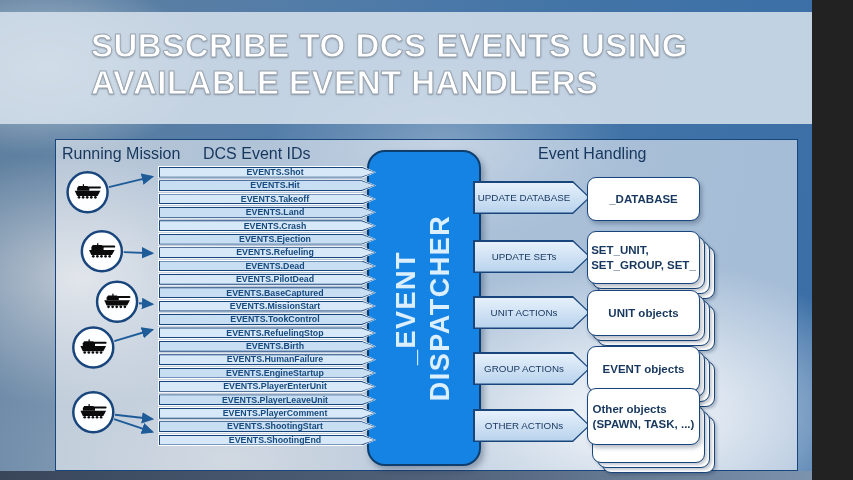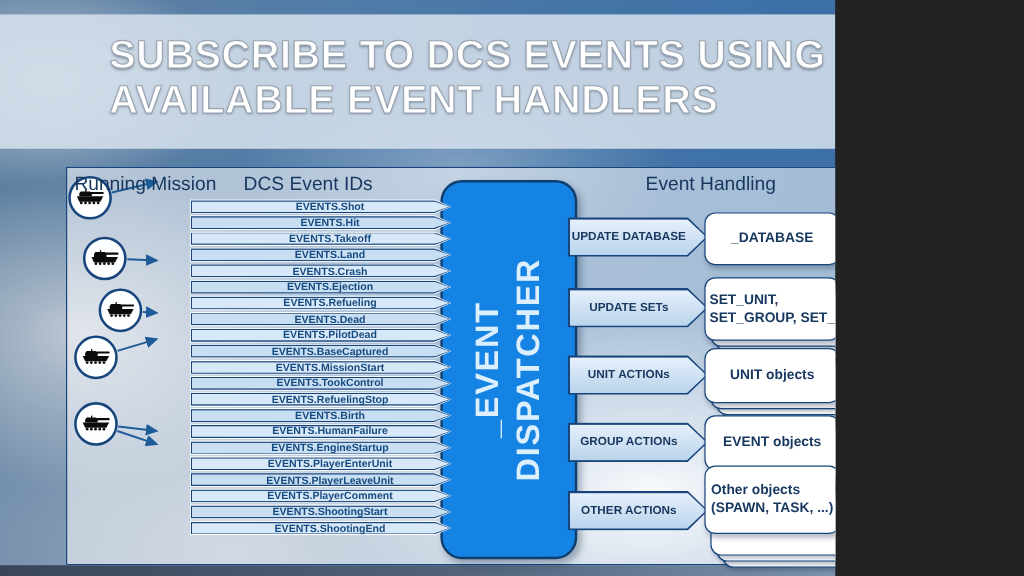--- a/index.html
+++ b/index.html
@@ -1,16 +1,16 @@
 <!DOCTYPE html>
 <html style="--accent-blue: #1583e3; --navy: #17457c; --ink: #17375e; --row-fill: #d7e8f8; --row-fill-alt: #c8def2; --label-top: #e6f0fb; --label-bottom: #b9d3ec;"><head>
 <meta charset="utf-8">
 <style>
   html,body{margin:0;padding:0;background:#222;}
-  .slide{position:relative;width:696px;height:480px;overflow:hidden;
+  .slide{position:relative;width:812px;height:480px;overflow:hidden;
     font-family:"Liberation Sans",sans-serif;
     background:
       radial-gradient(ellipse 430px 250px at 78% 86%, rgba(255,255,255,.95), rgba(255,255,255,0) 62%),
       radial-gradient(ellipse 300px 200px at 10% 58%, rgba(210,214,220,.85), rgba(210,214,220,0) 65%),
       radial-gradient(ellipse 520px 300px at 28% 96%, rgba(180,188,198,.75), rgba(180,188,198,0) 66%),
       radial-gradient(ellipse 260px 150px at 6% 14%, rgba(255,255,255,.55), rgba(255,255,255,0) 60%),
       radial-gradient(ellipse 300px 160px at 55% 30%, rgba(255,255,255,.30), rgba(255,255,255,0) 60%),
       linear-gradient(100deg,#60809f 0%,#527ca8 35%,#4274a7 65%,#3a6ea6 100%);}
   .band{position:absolute;left:0;top:12px;width:100%;height:112px;
     background:rgba(212,223,235,.88);}
@@ -44,21 +44,21 @@
     font-weight:bold;font-size:8.8px;line-height:12.6px;color:#174a7e;padding-left:28px;}
   #handlers-layer{position:absolute;inset:0;z-index:3;}
   .handler{position:absolute;inset:0;pointer-events:none;}
   .h-arrow{position:absolute;left:473px;width:117px;height:33px;background:var(--navy,#17457c);
     clip-path:polygon(0 0,calc(100% - 17px) 0,100% 50%,calc(100% - 17px) 100%,0 100%);
     filter:drop-shadow(2px 3px 2px rgba(20,40,70,.35));}
   .h-arrow-in{position:absolute;inset:1.5px;
     background:linear-gradient(180deg,var(--label-top,#e6f0fb),var(--label-bottom,#b9d3ec));
     clip-path:polygon(0 0,calc(100% - 16px) 0,100% 50%,calc(100% - 16px) 100%,0 100%);}
   .h-arrow-label{position:absolute;inset:0;padding-right:15px;text-align:center;
-    font-weight:bold;font-size:9.8px;line-height:33px;color:var(--ink,#17375e);}
+    font-weight:normal;font-size:9.8px;line-height:33px;color:var(--ink,#17375e);}
   .h-box,.h-stack{position:absolute;left:587px;width:113px;box-sizing:border-box;
     background:#fff;border:1.8px solid var(--navy,#17457c);border-radius:9px;}
   .h-box{z-index:5;display:flex;align-items:center;justify-content:center;
     font-weight:bold;font-size:11.5px;line-height:1.3;color:var(--ink,#17375e);
     white-space:pre-line;box-shadow:2px 3px 4px rgba(20,40,70,.3);}
   .h-stack{box-shadow:2px 2px 3px rgba(20,40,70,.25);}
   #overlay{position:absolute;inset:0;z-index:5;pointer-events:none;}
 </style>
 </head>
 <body>

